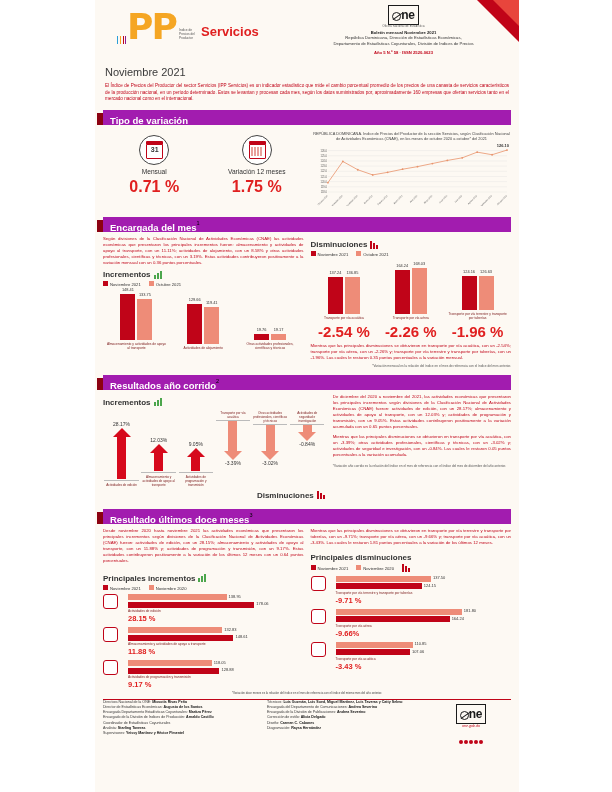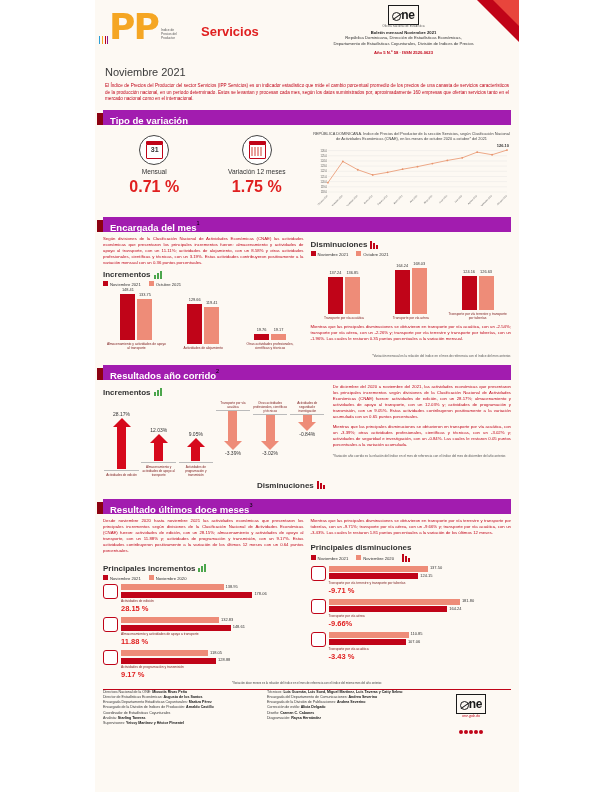--- a/index.html
+++ b/index.html
@@ -15,21 +15,21 @@
   .white-r { position:absolute; left:519px; top:0; width:93px; height:792px; background:#fff; }
 
   
   .corner { position:absolute; right:0; top:0; width:0; height:0;
     border-top:42px solid #c00418; border-left:42px solid transparent; }
   .corner2 { position:absolute; right:0; top:0; width:0; height:0;
     border-top:26px solid #e8453c; border-left:26px solid transparent; }
 
   
   .header { position:relative; height:62px; }
-  .logo-ipp { position:absolute; left:4px; top:8px; width:86px; height:40px; }
+  .logo-ipp { position:absolute; left:22px; top:8px; width:86px; height:40px; }
   .logo-ipp .bars { position:absolute; left:0; top:2px; width:9px; height:34px; }
   .logo-ipp .bars i { display:block; width:9px; height:8.5px; }
   .b1{background:#2b9fd8;} .b2{background:#f5a623;} .b3{background:#c00418;} .b4{background:#8e1b8e;}
   .logo-ipp .pp { position:absolute; left:10px; top:0; font-size:36px; font-weight:bold;
      color:#f5a623; letter-spacing:-2px; line-height:38px; font-family:"DejaVu Sans", sans-serif;}
   .logo-ipp .sub { position:absolute; left:62px; top:20px; font-size:3.2px; color:#555; line-height:4px; }
   .servicios { position:absolute; left:106px; top:24px; font-size:13px; font-weight:bold; color:#e02020; }
 
   .hdr-right { position:absolute; right:8px; top:5px; width:215px; text-align:center; }
   .one-logo { display:inline-block; border:1.6px solid #1a1a1a; padding:0px 3px; }
@@ -112,21 +112,21 @@
   .acap { font-size:3.1px; color:#7a1a1a; line-height:4px; margin-top:2px;}
   .aline { border-top:.7px solid #bbb; margin-top:1px; }
 
   .arrowset-dn { display:flex; justify-content:space-around; height:78px; }
   .agrp-dn { width:31%; text-align:center; }
   .arrow-dn .stem { background:#ee8c78; margin:0 auto; }
   .arrow-dn .head { width:0; height:0; border-left:9px solid transparent;
      border-right:9px solid transparent; border-top:9px solid #ee8c78; margin:0 auto;}
 
   
-  .hrow { display:flex; align-items:flex-start; gap:3px; margin-top:4px; }
+  .hrow { display:flex; align-items:flex-start; gap:10px; margin-top:4px; }
   .hicon { width:15px; height:15px; border:1.3px solid #c00418; border-radius:3px;
      flex:0 0 15px; position:relative; background:#fff; }
   .hbars { flex:1; }
   .hb { height:6px; margin-bottom:1.5px; position:relative; }
   .hb.l { background:#ee8c78; } .hb.d { background:#c00418; }
   .hb .hv { position:absolute; left:100%; top:-.5px; margin-left:2px; font-size:4px; color:#333; white-space:nowrap;}
   .hcap { font-size:3.3px; color:#7a1a1a; margin-top:1px; }
   .hpct { font-size:7.5px; font-weight:bold; color:#e02020; margin-top:1px; }
 
   
@@ -374,20 +374,25 @@
                 <div class="bar d" style="height:33.9901208117598px">
          <span class="v">124.16</span>
                 </div>
                 <div class="bar l" style="height:34.66630958757364px">
          <span class="v">126.63</span>
                 </div>
               </div>
        <div class="bcap">Transporte por vía terrestre y transporte por tuberías</div>
             </div>
           </div>
+        <div class="bigpct row" id="pct-dis-mes">
+            <div>-2.54 %</div>
+            <div>-2.26 %</div>
+            <div>-1.96 %</div>
+          </div>
         <div class="ptext" style="margin-top:3px">Mientras que las principales disminuciones se obtuvieron en transporte por vía acuática, con un -2.54%; transporte por vía aérea, con un -2.26% y; transporte por vía terrestre y transporte por tuberías, con un -1.96%. Las cuales le restaron 0.35 puntos porcentuales a la variación mensual.</div>
       </div>
     </div>
     <div class="note" style="text-align:right">*Variación mensual es la relación del índice en el mes de referencia con el índice del mes anterior.</div>
 
     <div class="secbar">
       <span>Resultados año corrido</span><sup>2</sup>
     </div>
 
     <div class="cols">

